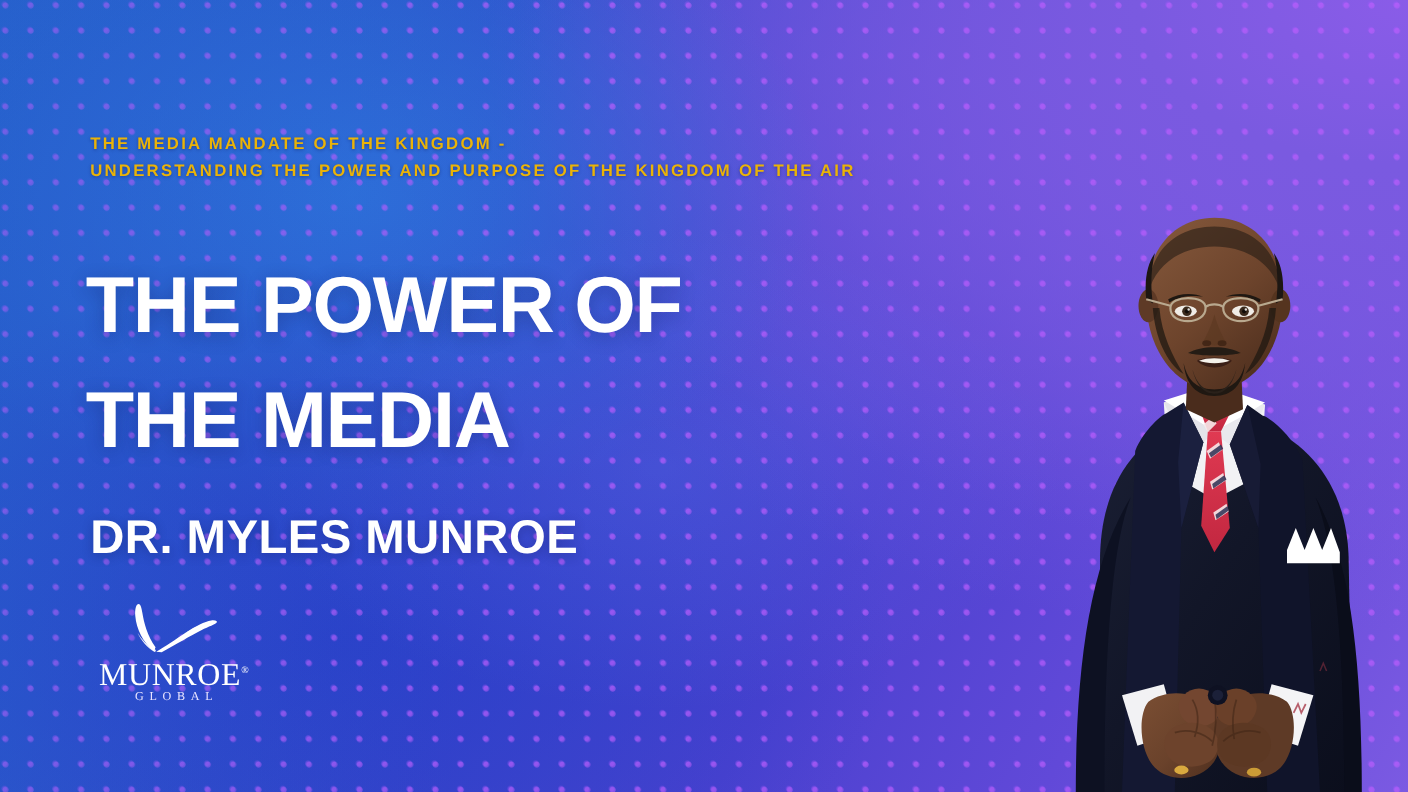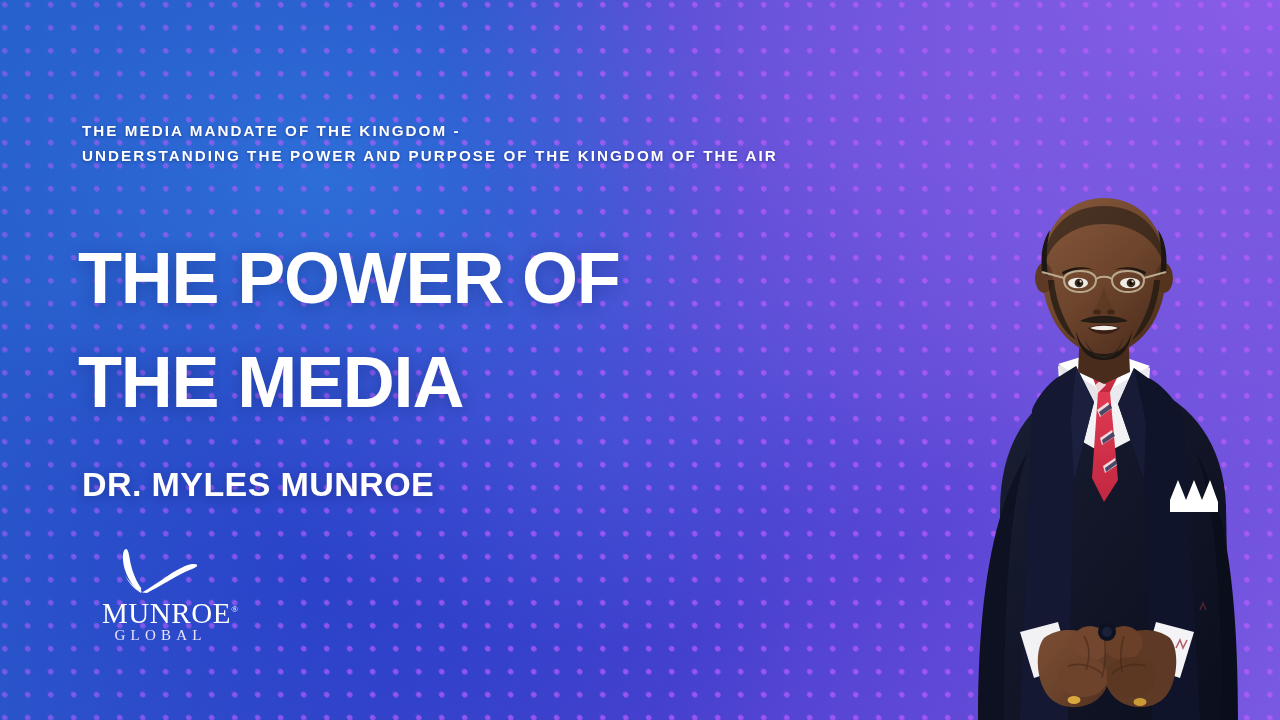--- a/index.html
+++ b/index.html
@@ -59,21 +59,21 @@
   
   .content {
     position:absolute; left:82px; top:0;
     width:900px; height:720px;
     z-index:5;
   }
 
   .eyebrow {
     position:absolute; top:118px; left:0;
     width:900px;
-    color:#ffffff;
+    color:#eab308;
     font-size:15.2px;
     font-weight:bold;
     letter-spacing:2.05px;
     line-height:25px;
     text-transform:uppercase;
     text-shadow:0 1px 3px rgba(18,28,90,.45);
     white-space:pre-line;
   }
 
   .headline {
@@ -85,57 +85,57 @@
     letter-spacing:-1.2px;
     line-height:104px;
     text-transform:uppercase;
     text-shadow:0 3px 16px rgba(18,24,86,.30);
     white-space:pre-line;
   }
 
   .speaker {
     position:absolute; top:465px; left:0;
     color:#ffffff;
-    font-size:34px;
+    font-size:43px;
     font-weight:bold;
     letter-spacing:.4px;
     text-transform:uppercase;
     text-shadow:0 2px 10px rgba(18,24,86,.32);
   }
 
   
   .logo {
     position:absolute; left:78px; top:548px;
     width:160px; height:92px;
   }
   .logo-mark {
     position:absolute; left:16px; top:0;
     width:108px; height:46px;
   }
   .logo-name {
     position:absolute; left:0; top:46px;
     width:160px;
-    text-align:right;
+    text-align:center;
     color:#ffffff;
     font-family:"Liberation Serif", serif;
     font-size:29px;
     font-weight:normal;
     letter-spacing:.6px;
     line-height:31px;
   }
   .logo-name sup {
     font-size:9px; vertical-align:super; letter-spacing:0;
   }
   .logo-sub {
     position:absolute; left:0; top:79px;
     width:160px;
     text-align:center;
     color:#e9e4ff;
     font-family:"Liberation Serif", serif;
-    font-size:15px;
+    font-size:11px;
     letter-spacing:5.2px;
     text-indent:5.2px;
   }
 
   
   .portrait {
     position:absolute; right:0; bottom:0;
     width:372px; height:540px;
     z-index:6;
   }

